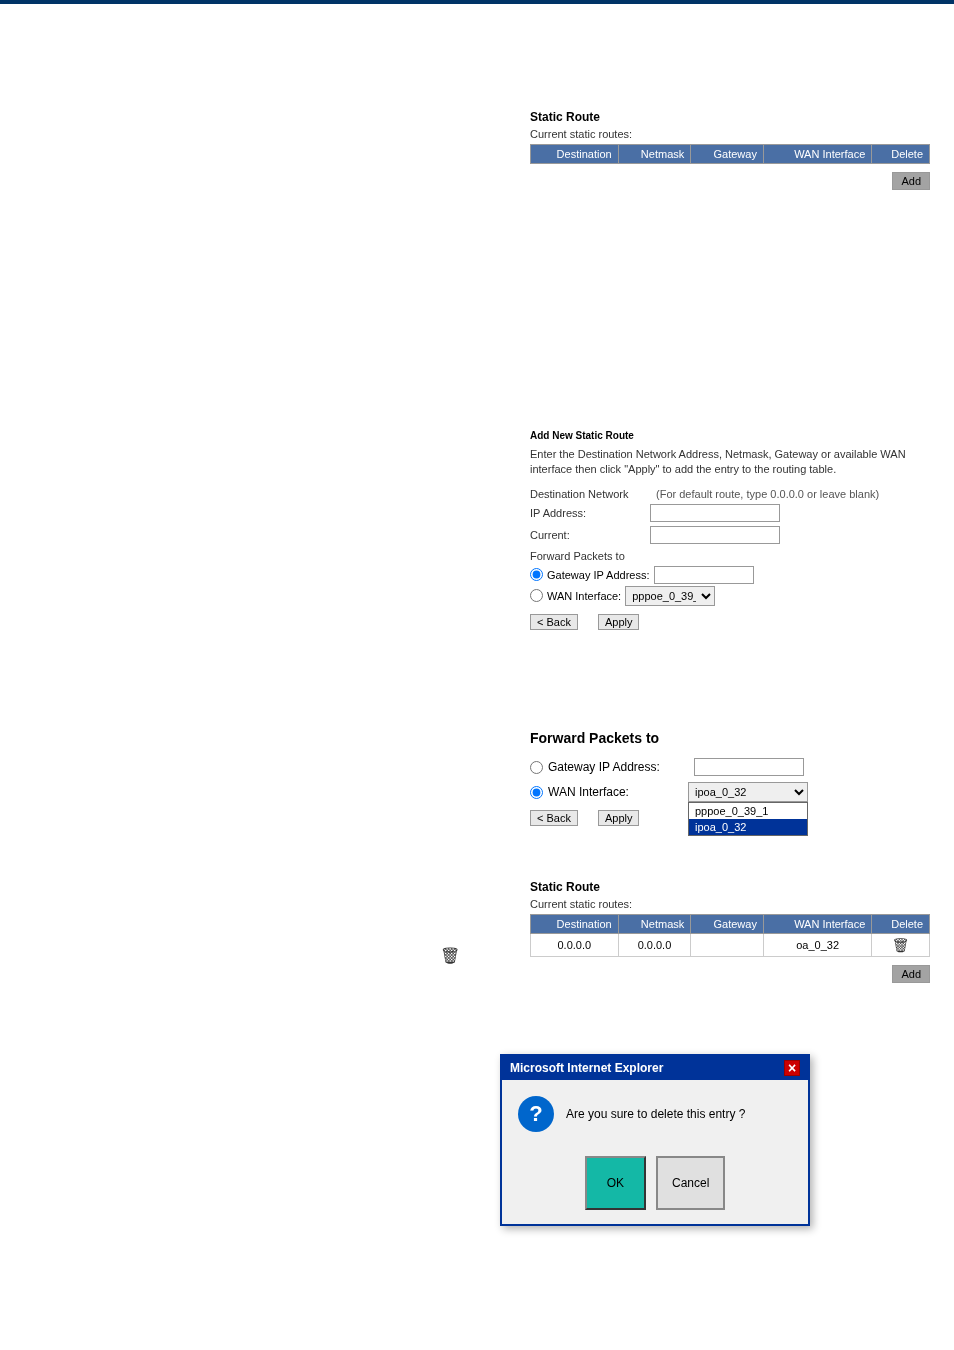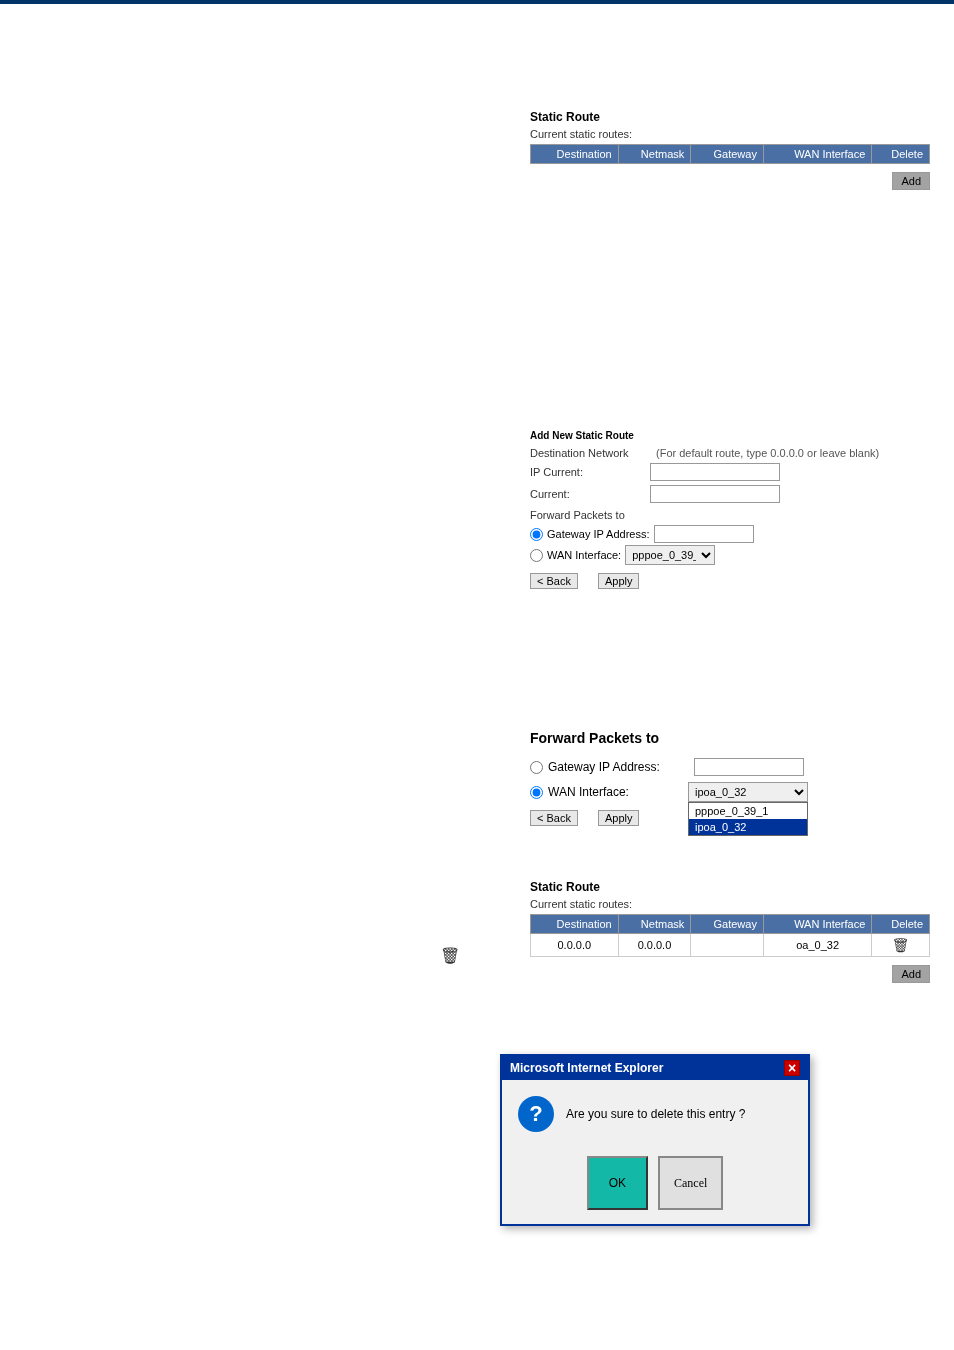--- a/index.html
+++ b/index.html
@@ -234,21 +234,20 @@
       font-size: 12px;
       cursor: pointer;
       border-style: outset;
     }
     .dialog-btn-cancel {
       background: #e0e0e0;
       border: 2px solid #888;
       padding: 3px 14px;
       font-size: 12px;
       cursor: pointer;
-      font-family: Liberation Serif, serif;
     }
     
     .trash {
       color: #333;
       font-size: 14px;
     }
     .add-btn-row {
       text-align: right;
       margin-top: 4px;
     }
@@ -291,27 +290,28 @@
     </thead>
     <tbody></tbody>
   </table>
   <div class="add-btn-row">
     <button class="btn-add">Add</button>
   </div>
 </div>
 
 <div class="add-route-section">
   <div class="section-title">Add New Static Route</div>
+  <div class="description-text">Enter the Destination Network Address, Netmask, Gateway or available WAN interface then click "Apply" to add the entry to the routing table.</div>
 
   <div class="form-row">
     <span class="form-label">Destination Network</span>
     <span class="hint-text">(For default route, type 0.0.0.0 or leave blank)</span>
   </div>
   <div class="form-row">
-    <span class="form-label">IP Current:</span>
+    <span class="form-label">IP Address:</span>
     <input class="form-input" type="text" value="" style="">
   </div>
   <div class="form-row">
     <span class="form-label">Current:</span>
     <input class="form-input" type="text" value="" style="">
   </div>
   <div class="form-row" style="margin-top:6px;">
     <span class="form-label">Forward Packets to</span>
   </div>
   <div class="radio-row">

